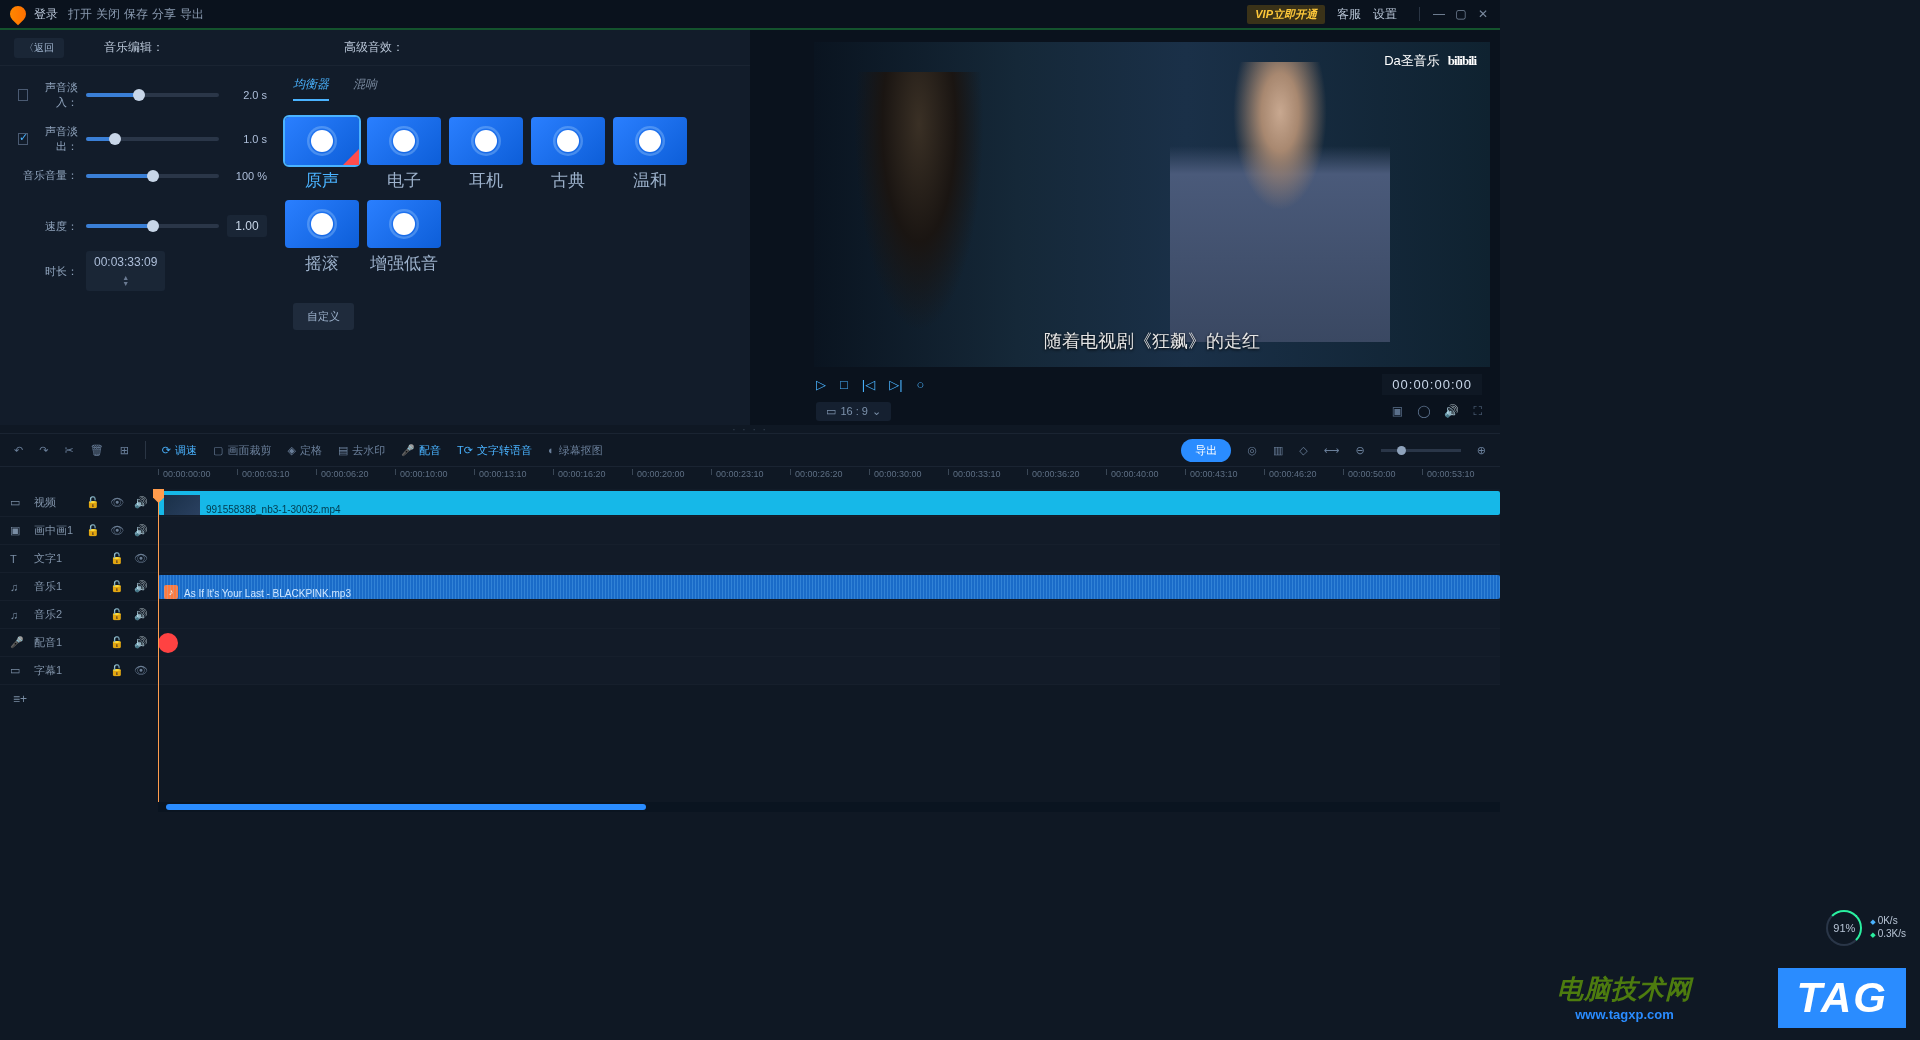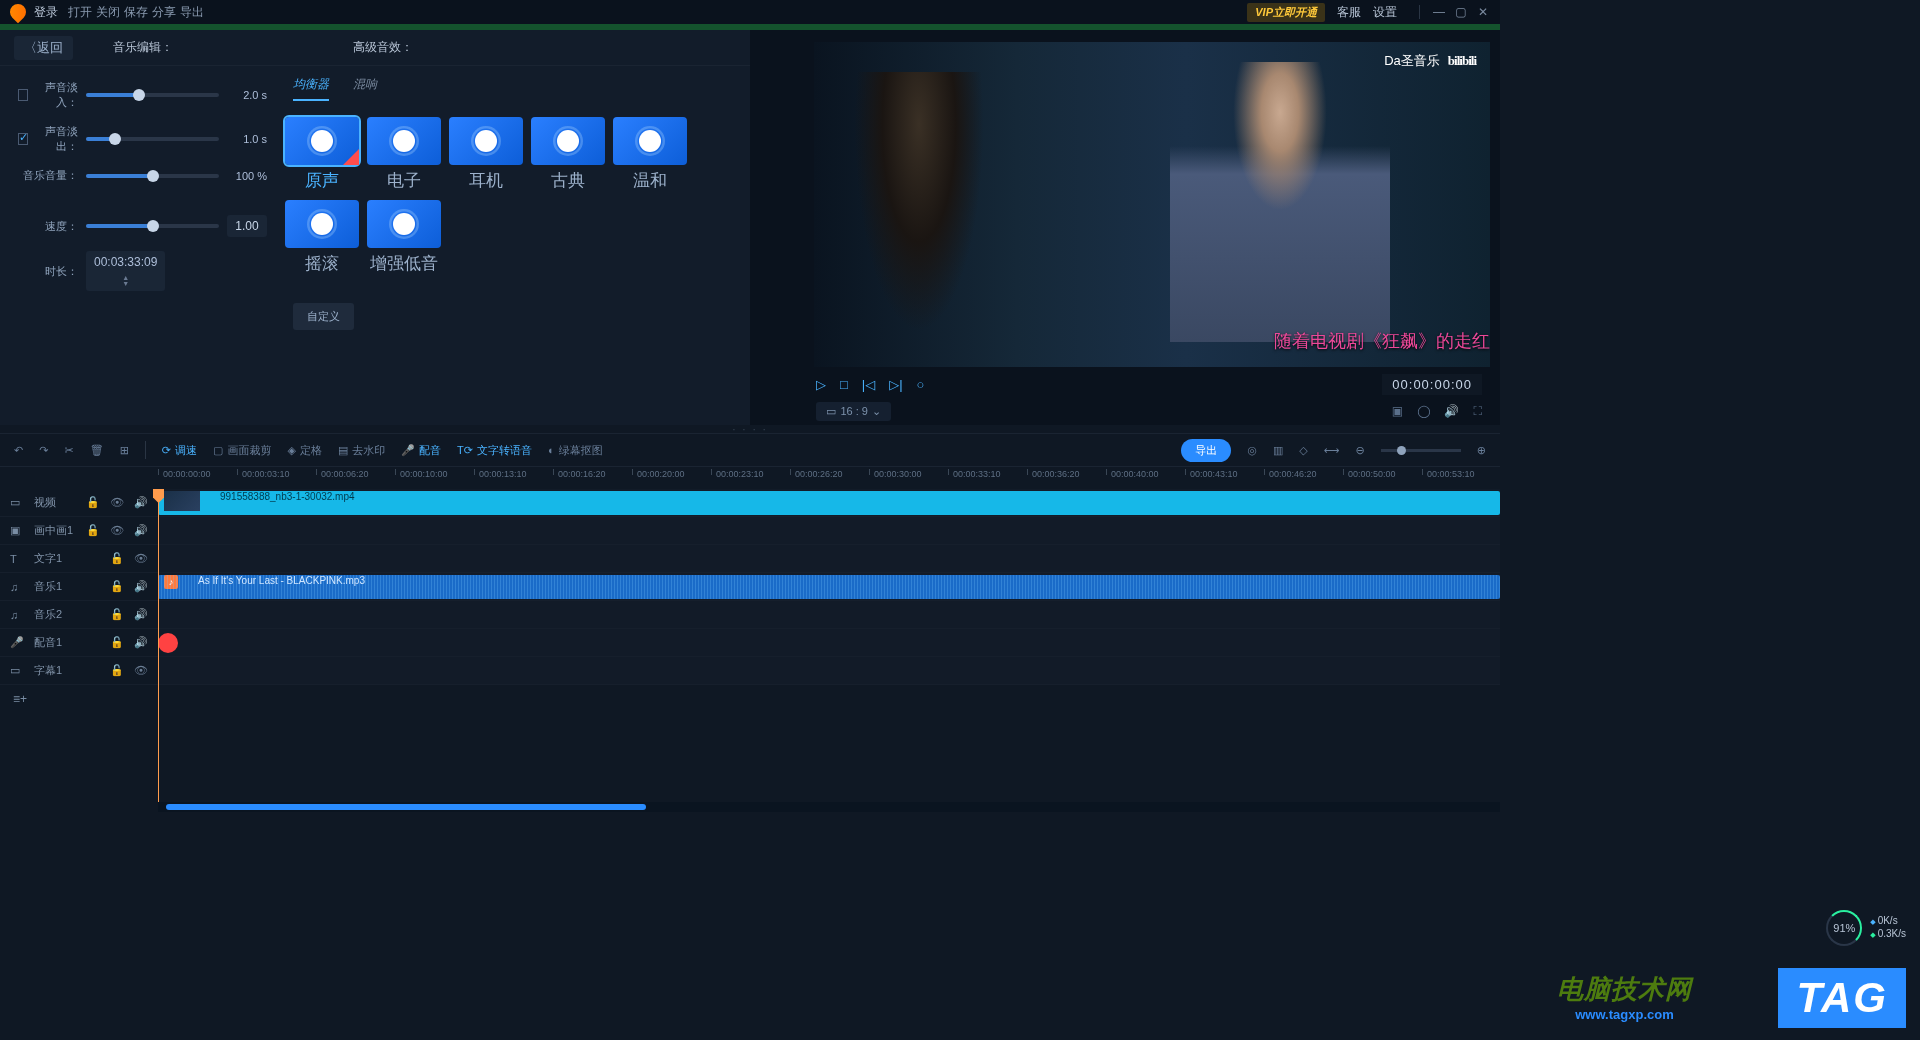--- a/index.html
+++ b/index.html
@@ -1,29 +1,29 @@
 <!DOCTYPE html>
 <html><head>
 <meta charset="utf-8">
 <style>
 * { box-sizing: border-box; margin: 0; padding: 0; }
 body { font-family: "Microsoft YaHei", sans-serif; background: #0f1824; color: #b8c5d6; font-size: 12px; overflow: hidden; width: 1500px; height: 812px; }
-.titlebar { height: 30px; background: #0a121d; display: flex; align-items: center; padding: 0 10px; border-bottom: 6px solid #14532d; }
+.titlebar { height: 30px; background: #0a121d; display: flex; align-items: center; padding: 0 10px; border-bottom: 2px solid #14532d; }
 .logo { width: 16px; height: 16px; background: linear-gradient(135deg,#ff8c00,#ff6b00); border-radius: 50% 50% 50% 0; margin-right: 8px; transform: rotate(-45deg);}
 .titlebar-menu { display: flex; gap: 4px; margin-left: 10px; }
 .titlebar-menu span { color: #8a9ab0; cursor: pointer; }
 .titlebar-right { margin-left: auto; display: flex; align-items: center; gap: 12px; }
 .vip-btn { background: #3a3218; color: #ffc93a; padding: 2px 8px; font-size: 11px; border-radius: 2px; font-style: italic; font-weight: bold;}
 .window-ctrl { display: flex; gap: 8px; color: #7a8a9f; margin-left: 10px; border-left: 1px solid #2a3544; padding-left: 12px;}
 .window-ctrl span { width: 14px; text-align: center; cursor: pointer; }
 
 .main-area { display: flex; height: 395px; }
 .left-panel { width: 750px; background: #121c2a; display: flex; flex-direction: column; }
 .panel-header { display: flex; align-items: center; height: 36px; padding: 0 14px; gap: 40px; border-bottom: 1px solid #1a2432;}
-.back-btn { background: #1a2636; padding: 3px 10px; border-radius: 3px; color: #9db2cc; cursor: pointer; font-size: 13px;}
+.back-btn { background: #1a2636; padding: 3px 10px; border-radius: 3px; color: #9db2cc; cursor: pointer; font-size: 10px;}
 .panel-body { display: flex; flex: 1; }
 .music-edit { width: 285px; padding: 14px 18px; }
 .slider-row { display: flex; align-items: center; margin-bottom: 14px; gap: 8px; }
 .slider-row .lbl { width: 60px; text-align: right; color: #8fa3bc; font-size: 11px; display: flex; align-items: center; justify-content: flex-end; gap: 4px;}
 .slider-row .val { width: 40px; text-align: right; color: #aebfda; font-size: 11px;}
 .checkbox { width: 12px; height: 12px; border: 1px solid #4a5a72; display: inline-block; position: relative;}
 .checkbox.checked::after { content: "✓"; color: #4ab3ff; position: absolute; top: -3px; left: 0; font-size: 11px;}
 .slider { flex: 1; height: 4px; background: #2a3648; border-radius: 2px; position: relative; cursor: pointer;}
 .slider-fill { height: 100%; background: #3a7fd6; border-radius: 2px; }
 .slider-thumb { width: 12px; height: 12px; background: #c8d6e8; border-radius: 50%; position: absolute; top: -4px; transform: translateX(-50%); }
@@ -46,21 +46,21 @@
 .eq-item.sel .eq-label { color: #4ab3ff; }
 .custom-btn { background: #1f2b3c; padding: 6px 14px; border-radius: 3px; color: #9db2cc; display: inline-block; margin: 20px 8px; cursor: pointer; font-size: 11px;}
 
 .preview-panel { flex: 1; background: #0a121d; display: flex; flex-direction: column; padding: 6px 10px 0;}
 .preview-video { flex: 1; background: #000; position: relative; margin: 6px 0 4px 54px; display: flex; align-items: center; justify-content: center; overflow: hidden;}
 .video-scene { position: absolute; inset: 0; background: linear-gradient(90deg, #0a1420 0%, #152838 30%, #1a3048 55%, #0f2230 100%);}
 .person-left { position:absolute; left: 40px; top: 30px; width: 130px; height: 260px; background: radial-gradient(ellipse at 50% 20%, #3a3025 0%, #1a1512 40%, transparent 70%);}
 .person-right { position:absolute; right: 100px; top: 20px; width: 220px; height: 280px; background: radial-gradient(ellipse at 50% 18%, #c8a890 0%, #a88870 12%, transparent 30%), linear-gradient(180deg, transparent 30%, #4a5a7a 40%, #3a4862 100%);}
 .video-overlay-tr { position: absolute; top: 10px; right: 14px; color: #fff; font-size: 13px; display:flex; gap:8px; align-items:center;}
 .bilibili-logo { font-family: serif; font-weight: bold; letter-spacing: -1px;}
-.video-subtitle { position: absolute; bottom: 14px; left: 0; right: 0; text-align: right; color: #ec4899; font-size: 18px; font-weight: 500; text-shadow: 0 1px 3px #000;}
+.video-subtitle { position: absolute; bottom: 14px; left: 0; right: 0; text-align: center; color: #e5e5e5; font-size: 18px; font-weight: 500; text-shadow: 0 1px 3px #000;}
 .preview-controls { height: 26px; display: flex; align-items: center; gap: 14px; padding: 0 8px 0 56px;}
 .pc-btn { color: #4ab3ff; cursor: pointer; font-size: 13px; display: inline-flex; align-items:center;}
 .time-display { margin-left: auto; background: #0f1824; padding: 3px 10px; color: #c8d6e8; font-size: 13px; letter-spacing: 1px;}
 .ratio-row { height: 28px; display: flex; align-items: center; padding: 0 8px 0 56px;}
 .ratio-btn { background: #152030; padding: 3px 10px; border-radius: 3px; color: #7d92ac; cursor: pointer; font-size: 11px; display: flex; align-items: center; gap: 4px;}
 .ratio-right { margin-left: auto; display: flex; gap: 14px; color: #5a6f8a; }
 
 .drag-handle { height: 8px; background: #0f1824; display: flex; justify-content: center; align-items: center;}
 .drag-handle::before { content: "· · · ·"; color: #3a4858; letter-spacing: 2px; font-size: 10px;}
 
@@ -77,21 +77,21 @@
 .ruler-tick { position: absolute; top: 2px; color: #5e6f84; font-size: 9px; border-left: 1px solid #3a4756; height: 6px; padding-left: 4px;}
 .playhead { position:absolute; top:0; left:158px; width:1px; height:340px; background:#ff9c4d; z-index:10;}
 .playhead::before { content:""; position:absolute; top:0; left:-5px; width:11px; height:14px; background:#ff9c4d; clip-path: polygon(0 0, 100% 0, 100% 60%, 50% 100%, 0 60%);}
 
 .tracks { flex: 1; overflow: hidden; position: relative;}
 .track-row { height: 28px; display: flex; align-items: center; border-bottom: 1px solid #161f2c;}
 .track-head { width: 158px; display: flex; align-items: center; padding: 0 10px; gap: 10px; color: #8294aa; font-size: 11px; background: #0f1824; height: 100%;}
 .track-icon { width: 14px; color: #7a8da4;}
 .track-ctrls { margin-left: auto; display:flex; gap: 10px; color: #6a7d94;}
 .track-content { flex: 1; height: 100%; position: relative; background: #121b28;}
-.clip { position: absolute; top: 2px; height: 24px; border-radius: 2px; display: flex; align-items: flex-start; padding: 0 6px; gap: 20px; font-size: 10px; overflow: hidden;}
+.clip { position: absolute; top: 2px; height: 24px; border-radius: 2px; display: flex; align-items: flex-end; padding: 0 6px; gap: 6px; font-size: 10px; overflow: hidden;}
 .clip.video { background: #16b8e8; color: #003a4d; left: 0; right: 0;}
 .clip.video .thumb { width: 36px; height: 20px; background: linear-gradient(135deg,#1a3048,#2a4060); }
 .clip.audio { background: #1a6bc8; color: #cfe6ff; left: 0; right: 0;}
 .clip.audio::before { content:""; position:absolute; inset:0; background: repeating-linear-gradient(90deg, rgba(120,200,255,0.25) 0 1px, transparent 1px 3px);}
 .clip .mic-icon { width:14px; height:14px; background:#ff7a3d; border-radius:2px; display:flex; align-items:center; justify-content:center; color:#fff; font-size:9px;}
 .rec-dot { position:absolute; left:0; top:4px; width:20px; height:20px; background:#ff4242; border-radius:50%;}
 .track-add-row { height: 28px; display:flex; align-items:center;}
 .add-track-btn { width:24px; color:#7a8da4; text-align:center; margin-left: 8px;}
 
 .timeline-scrollbar { height: 10px; margin-left: 158px; background:#0a1420; position:relative;}

